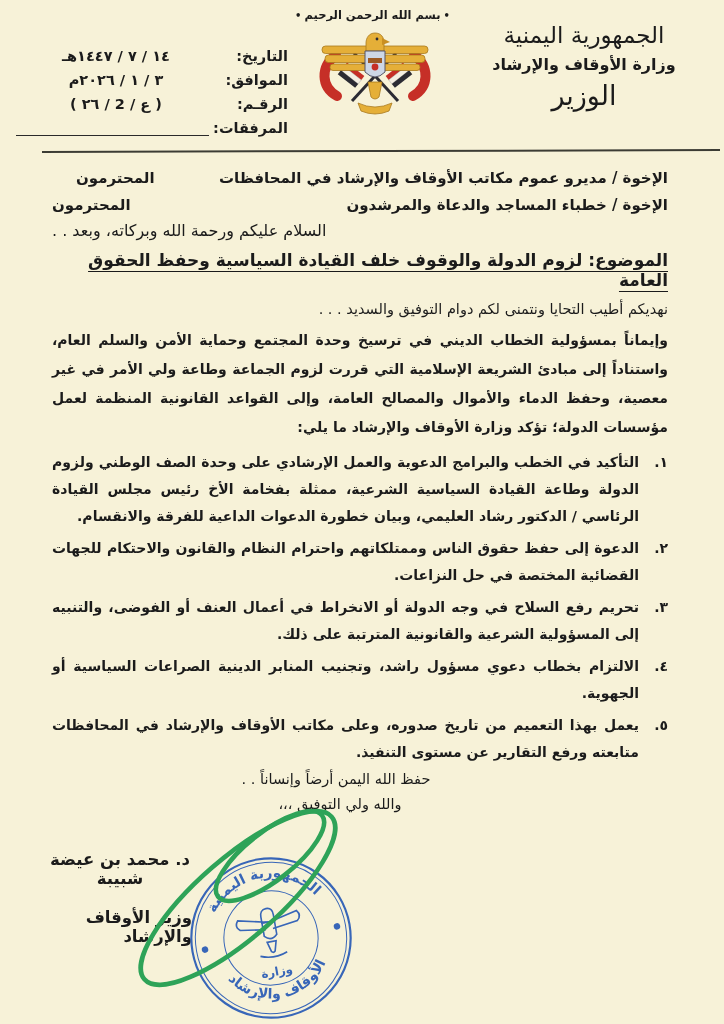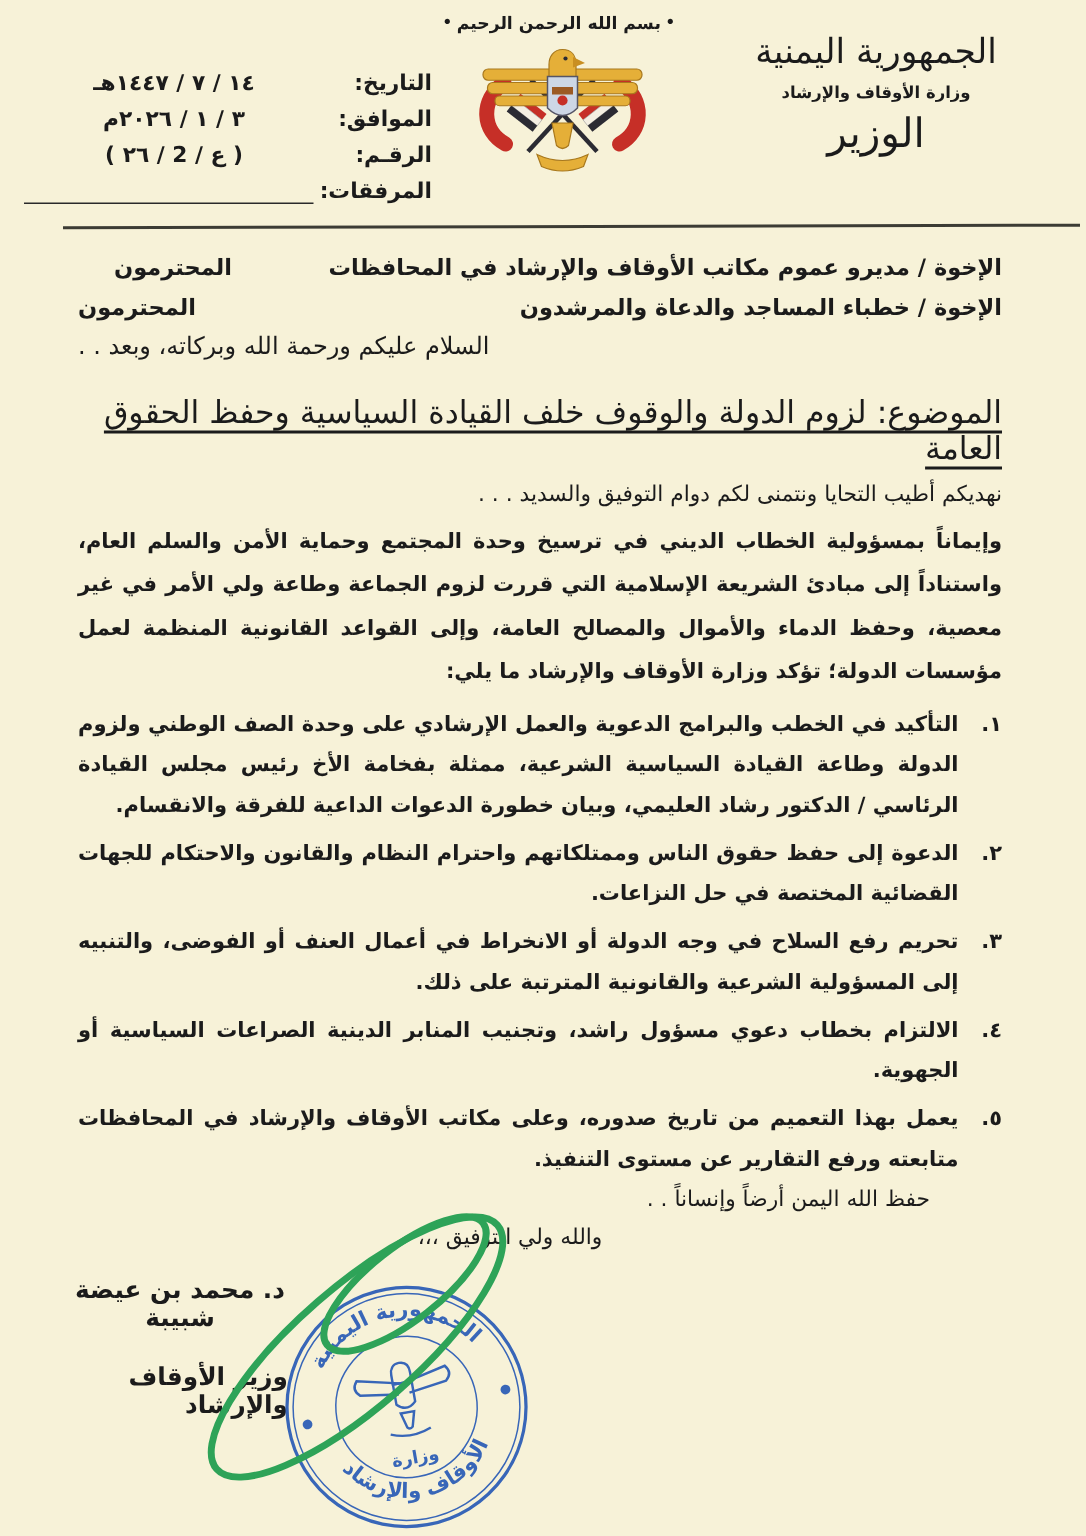--- a/index.html
+++ b/index.html
@@ -11,21 +11,21 @@
     background:#f7f2d8;
     overflow:hidden;
     font-family:"DejaVu Sans", sans-serif;
     color:#1b1b1b;
     direction:rtl;
   }
   
   .hdr { position:relative; height:152px; }
   .hdr-right { position:absolute; left:455px; top:22px; width:258px; text-align:center; }
   .republic  { font-size:23px; font-weight:normal; letter-spacing:1px; }
-  .ministry  { font-size:11px; font-weight:bold; margin-top:7px; }
+  .ministry  { font-size:16px; font-weight:bold; margin-top:7px; }
   .minister  { font-size:27px; font-weight:normal; letter-spacing:4px; margin-top:6px; }
   .hdr-center{ position:absolute; left:297px; top:8px; width:156px; text-align:center; }
   .basmala   { font-size:11.5px; font-weight:bold; white-space:nowrap; }
   .basmala .dot { font-size:10px; vertical-align:middle; padding:0 3px; }
   .emblem    { margin-top:3px; }
   .hdr-left  { position:absolute; left:16px; top:40px; width:272px; }
   .fld { display:flex; align-items:flex-end; font-size:14.5px; font-weight:bold; height:24px; }
   .fld-label { min-width:72px; }
   .fld-value { flex:1; text-align:center; white-space:nowrap; }
   .fld-line  { flex:1; border-bottom:1.5px solid #2a2a2a; height:16px; margin-right:4px; }
@@ -33,29 +33,29 @@
   
   .content { padding:0 56px 0 52px; }
   .doc-type { margin-top:18px; text-align:center; font-size:17px; font-weight:bold;
               text-decoration:underline; text-underline-offset:4px; }
   .addr-row { display:flex; justify-content:space-between; align-items:baseline;
               font-size:15px; font-weight:bold; }
   .addr-row.first { margin-top:17px; }
   .addr-row.second{ margin-top:9px; }
   .addr-row.first .honorific { margin-left:24px; }
   .salam   { margin-top:7px; text-align:left; font-size:16px; font-weight:normal; }
-  .subject { margin-top:23px; font-size:21px; font-weight:normal; text-decoration:underline;
+  .subject { margin-top:10px; font-size:17px; font-weight:bold; text-decoration:underline;
              text-underline-offset:5px; }
   .greet   { margin-top:11px; text-align:right; font-size:14.5px; font-weight:normal; }
   .preamble{ margin-top:9px; font-size:14px; font-weight:bold; line-height:29px; text-align:justify; }
   .list    { margin-top:7px; }
   .list-item { display:flex; gap:7px; margin-bottom:5px; }
   .num   { min-width:22px; font-size:14px; font-weight:bold; line-height:27px; }
   .itext { flex:1; font-size:14px; font-weight:bold; line-height:27px; text-align:justify; }
-  .prayer  { margin-top:3px; text-align:right; font-size:14.5px; font-weight:normal;
+  .prayer  { margin-top:3px; text-align:center; font-size:14.5px; font-weight:normal;
              padding-right:48px; }
   .closing { margin-top:9px; text-align:center; font-size:14.5px; font-weight:normal;
              padding-right:40px; }
   
   .sig-name  { position:absolute; left:28px; top:850px; width:184px; text-align:center;
                font-size:16.5px; font-weight:bold; }
   .sig-title { position:absolute; left:12px; top:908px; width:180px; 
                font-size:16.5px; font-weight:bold; }
   .stamp-wrap { position:absolute; left:179px; top:852px; width:184px; height:172px; }
   .stamp-wrap svg { transform:rotate(-10deg); }

